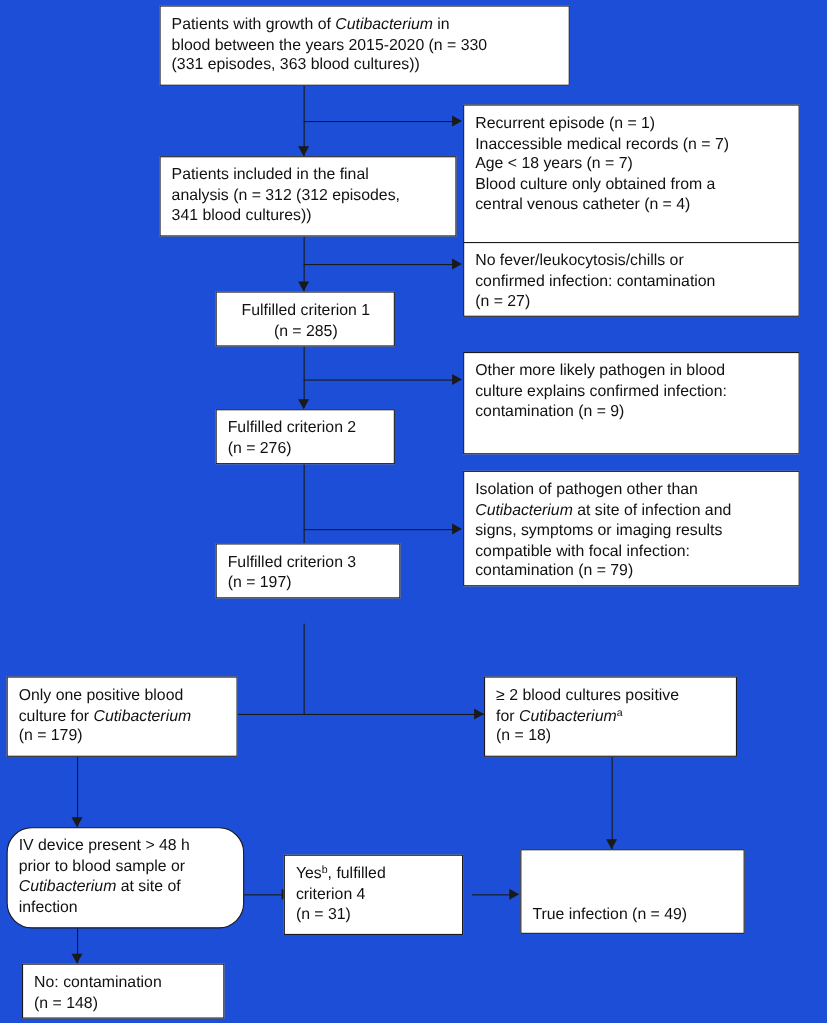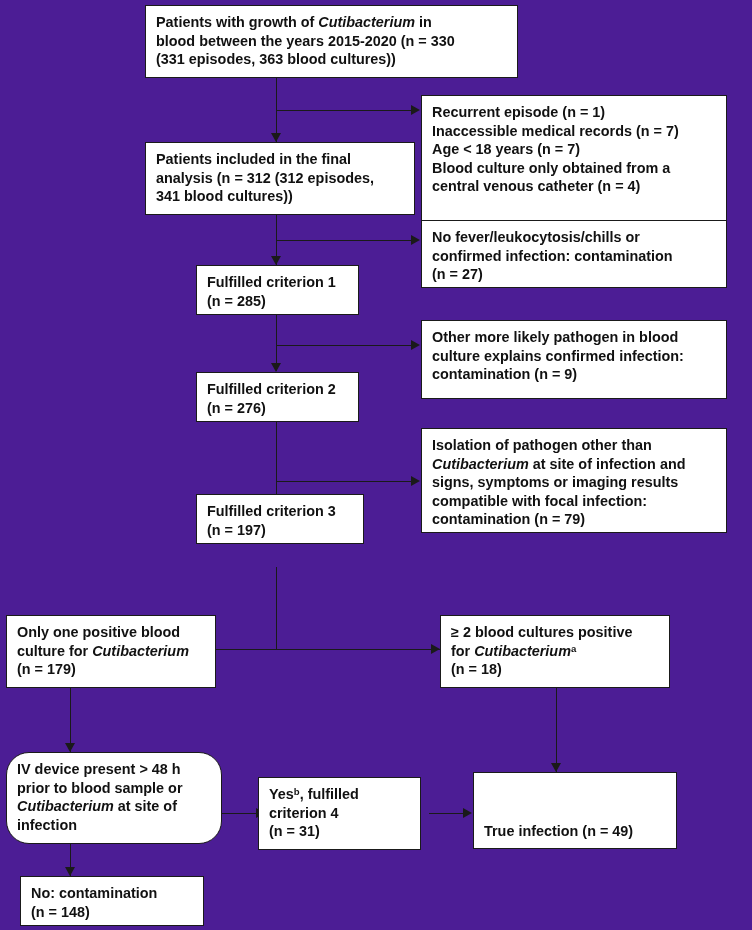--- a/index.html
+++ b/index.html
@@ -9,23 +9,22 @@
     background: #ffffff;
   }
   body {
     font-family: "Liberation Sans", sans-serif;
     color: #111111;
   }
   #canvas {
     position: relative;
     width: 752px;
     height: 930px;
-    background: #4c1d95;
+    background: #1d4ed8;
     overflow: hidden;
-    font-weight: bold;
   }
   .node {
     position: absolute;
     box-sizing: border-box;
     border: 1.6px solid #1a1a1a;
     background: #ffffff;
     font-size: 14.4px;
     line-height: 18.6px;
     padding: 7px 9px 7px 10px;
     color: #111111;
@@ -111,31 +110,31 @@
   <div class="arrow-d" style="left:270.5px; top:256px;"></div>
   <div class="hline" style="left:276px; top:240px; width:136px;"></div>
   <div class="arrow-r" style="left:411px; top:234.5px;"></div>
 
   <div class="node" style="left:421px; top:220px; width:306px; height:68px;">
     <span class="ln">No fever/leukocytosis/chills or</span>
     <span class="ln">confirmed infection: contamination</span>
     <span class="ln">(n = 27)</span>
   </div>
 
-  <div class="node" style="left:196px; top:265px; width:163px; height:50px;">
+  <div class="node" style="left:196px; top:265px; width:163px; height:50px;text-align:center;">
     <span class="ln">Fulfilled criterion 1</span>
     <span class="ln">(n = 285)</span>
   </div>
 
   <div class="vline" style="left:276px; top:315px; height:56px;"></div>
   <div class="arrow-d" style="left:270.5px; top:363px;"></div>
   <div class="hline" style="left:276px; top:345px; width:136px;"></div>
   <div class="arrow-r" style="left:411px; top:339.5px;"></div>
 
-  <div class="node" style="left:421px; top:320px; width:306px; height:79px;">
+  <div class="node" style="left:421px; top:320px; width:306px; height:93px;">
     <span class="ln">Other more likely pathogen in blood</span>
     <span class="ln">culture explains confirmed infection:</span>
     <span class="ln">contamination (n = 9)</span>
   </div>
 
   <div class="node" style="left:196px; top:372px; width:163px; height:50px;">
     <span class="ln">Fulfilled criterion 2</span>
     <span class="ln">(n = 276)</span>
   </div>
 

